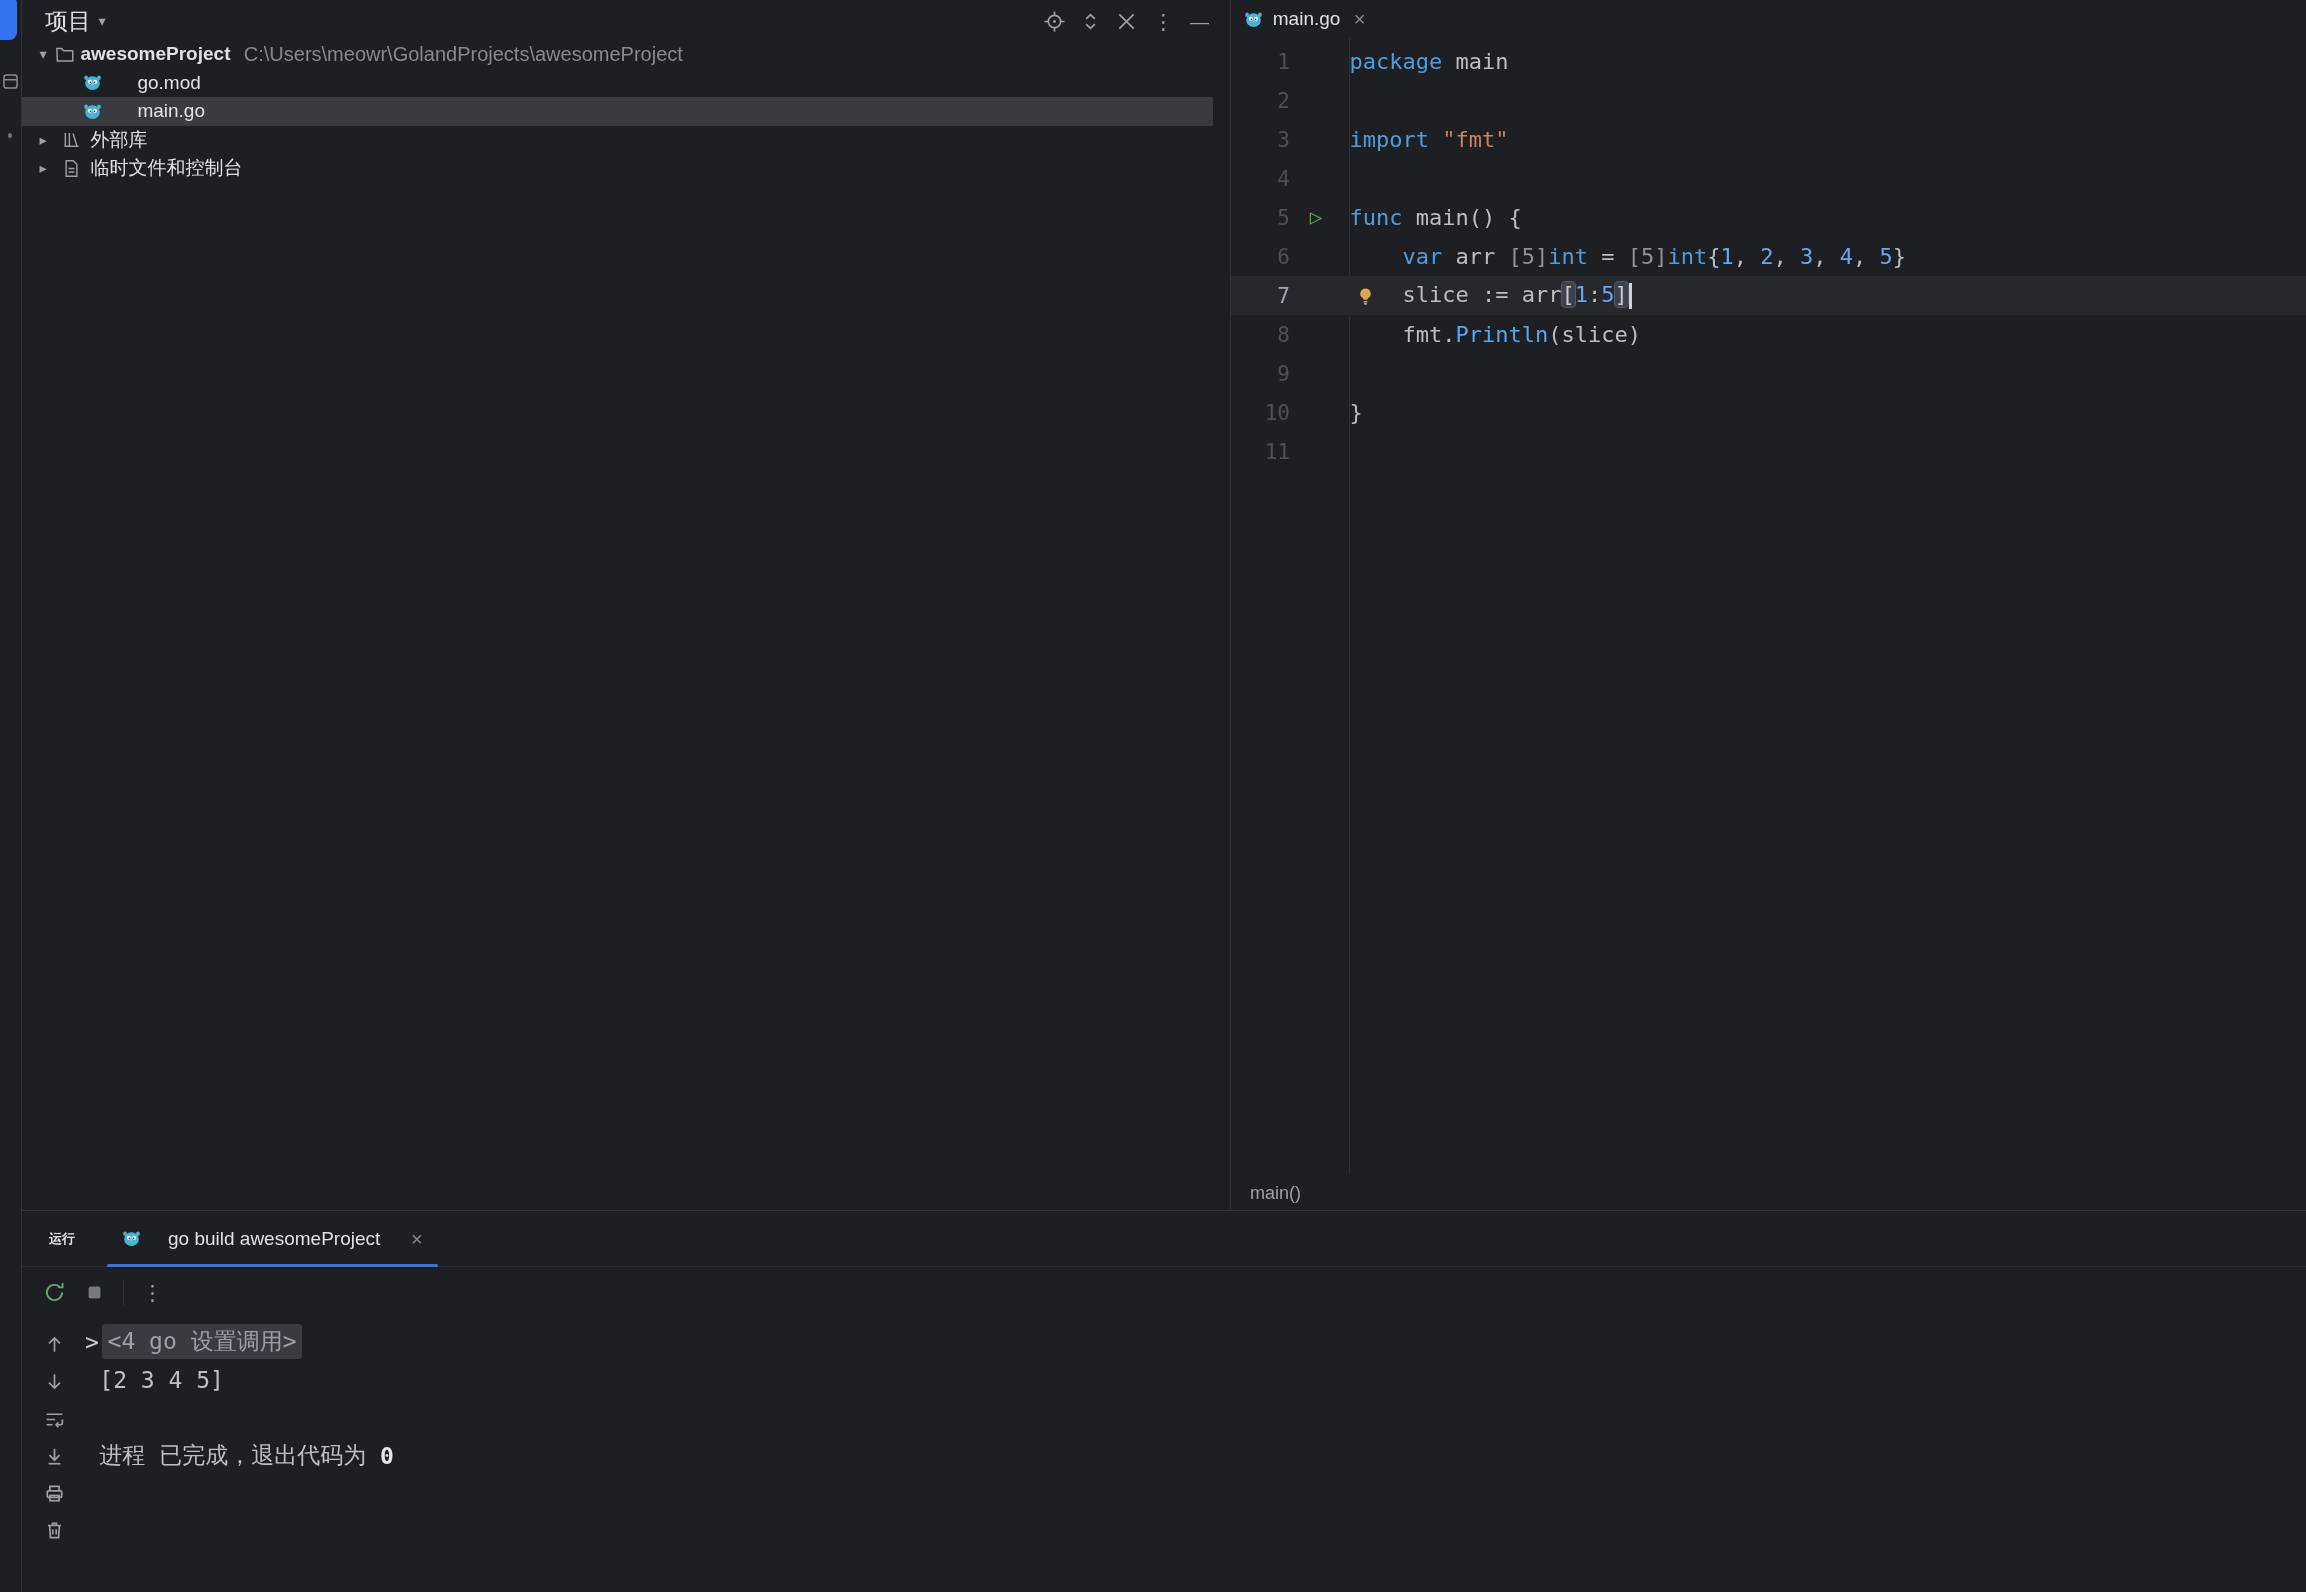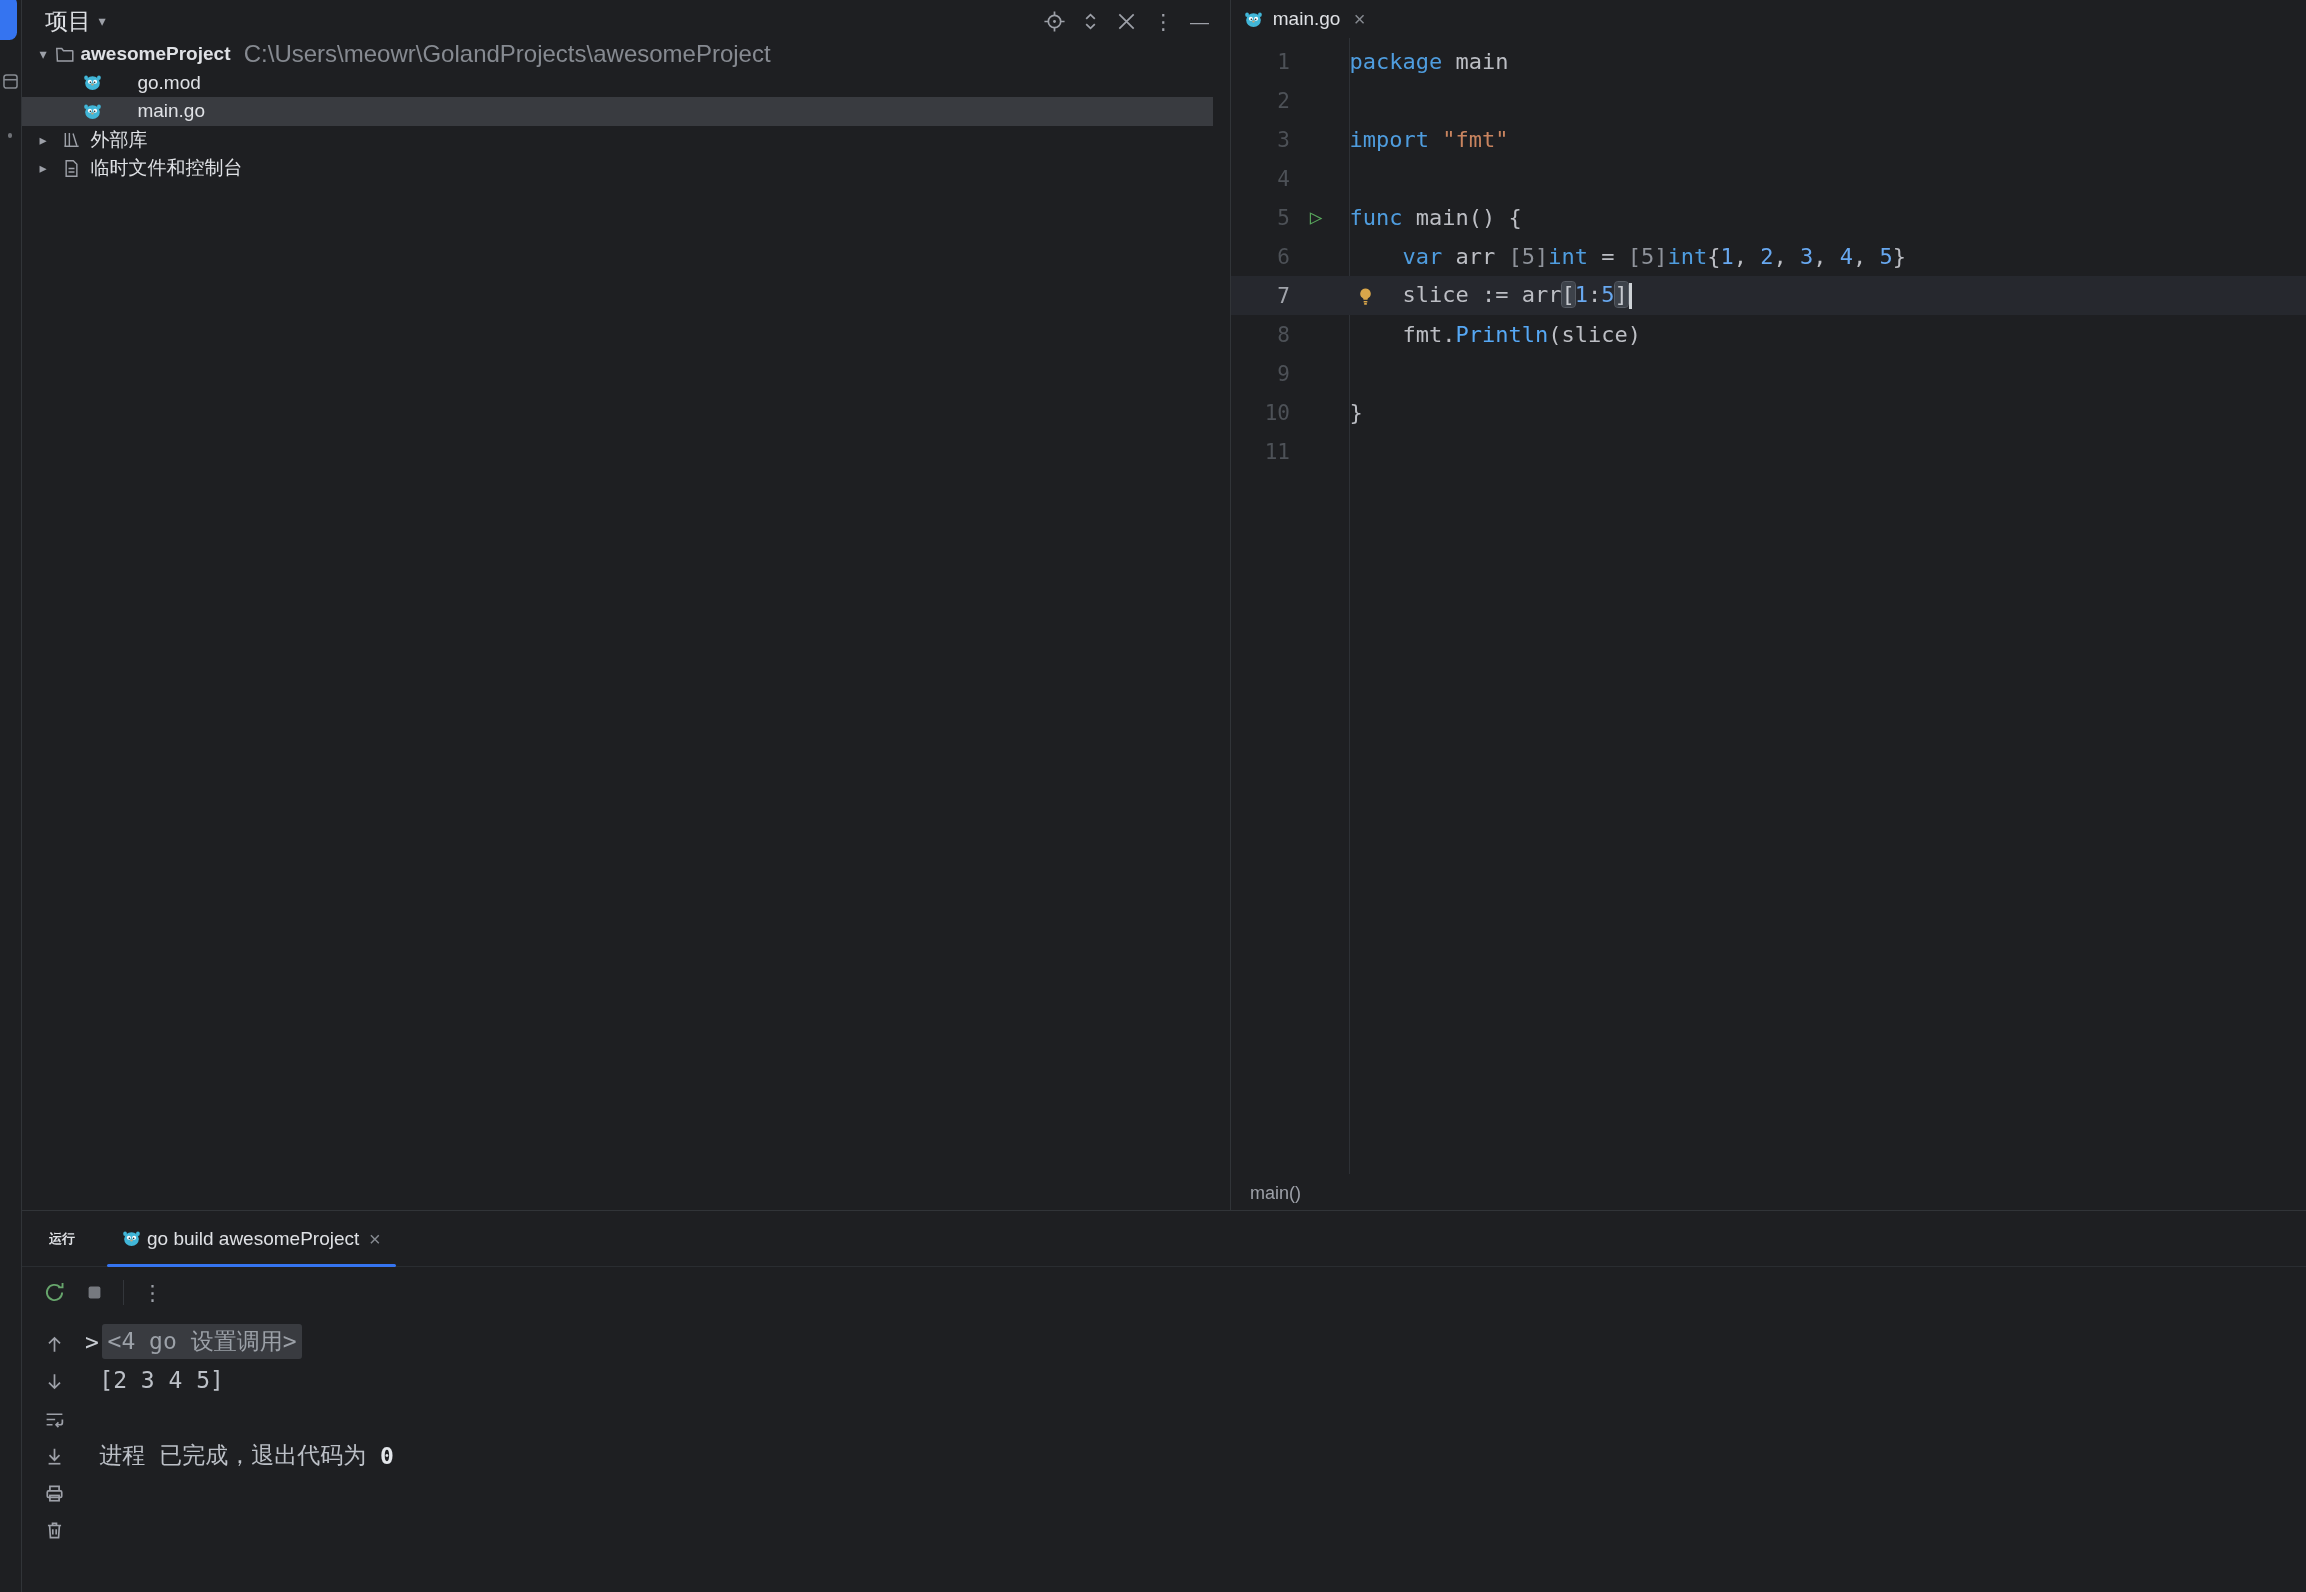--- a/index.html
+++ b/index.html
@@ -28,21 +28,21 @@
   .hicon{width:23px;height:23px;display:flex;align-items:center;justify-content:center;color:var(--icon);}
   .kebab{font-size:21px;line-height:1;}
   .dash{font-size:19px;line-height:1;}
 
   .tree{position:absolute;top:40px;left:0;right:0;font-size:19px;}
   .row{height:28.5px;display:flex;align-items:center;}
   .row.selected{background:var(--selection);margin-right:17px;}
   .chev{width:23px;text-align:center;color:var(--icon);font-size:14.3px;flex:none;}
   .fi{flex:none;display:flex;align-items:center;}
   .t-name{font-weight:700;margin-left:7px;}
-  .t-path{margin-left:13.3px;color:var(--muted);font-size:24px;}
+  .t-path{margin-left:13.3px;color:var(--muted);font-size:20px;}
   .t-label{margin-left:9.5px;}
   .indent-file{padding-left:61px;gap:24px;}
   .indent-root{padding-left:9.5px;}
   .row .file-label{margin-left:11.4px;}
 
   
   .editor{position:absolute;left:1231px;top:0;width:1076px;height:1210px;}
   .tabbar{height:38px;display:flex;align-items:center;}
   .etab{display:flex;align-items:center;gap:9.5px;height:100%;padding:0 15px 0 13.3px;font-size:19px;}
   .tclose{color:var(--muted);font-size:20px;line-height:1;margin-left:3.8px;}
@@ -63,21 +63,21 @@
   .t-function{color:var(--c-fn);}
   .t-dim{color:var(--c-dim);}
   .t-bracket{color:#c6c9cf;background:#3d424a;outline:1px solid #565b63;border-radius:2.9px;}
   .caret{display:inline-block;width:2.9px;height:26px;background:#ced2d6;vertical-align:middle;margin-left:1px;}
   .breadcrumbs{position:absolute;left:0;right:0;bottom:0;height:34px;display:flex;align-items:center;padding-left:19px;color:var(--icon);font-size:18px;}
 
   
   .bottom-panel{position:absolute;left:22px;right:0;top:1210px;bottom:0;border-top:1px solid var(--border);}
   .bp-tabs{height:55px;display:flex;align-items:center;padding-left:27px;border-bottom:1px solid #2a2d31;}
   .bp-title{font-size:13px;font-weight:600;}
-  .bp-tab{position:relative;margin-left:32px;height:100%;display:flex;align-items:center;gap:6px;padding:0 15px;font-size:19px;justify-content:center;}
+  .bp-tab{position:relative;margin-left:32px;height:100%;display:flex;align-items:center;gap:27px;padding:0 15px;font-size:19px;justify-content:center;}
   .tab-underline{position:absolute;left:0;right:0;bottom:-1px;height:2.9px;background:var(--accent);border-radius:1.9px;}
   .bp-toolbar{height:51px;display:flex;align-items:center;padding-left:21px;gap:17px;}
   .vsep{width:1px;height:25px;background:#33363b;}
   .bp-console{position:absolute;top:107px;left:0;right:0;bottom:0;}
   .console-gutter{position:absolute;left:21px;top:15px;width:23px;display:flex;flex-direction:column;gap:14.3px;align-items:center;}
   .cg-icon{width:23px;height:23px;display:flex;align-items:center;justify-content:center;}
   .console-text{position:absolute;left:63px;top:0;right:19px;padding-top:4.8px;
                 font-family:"DejaVu Sans Mono",monospace;font-size:23px;color:#bcc0c7;}
   .console-line{height:38px;display:flex;align-items:center;white-space:pre;}
   .console-line.indent{padding-left:14.3px;}

